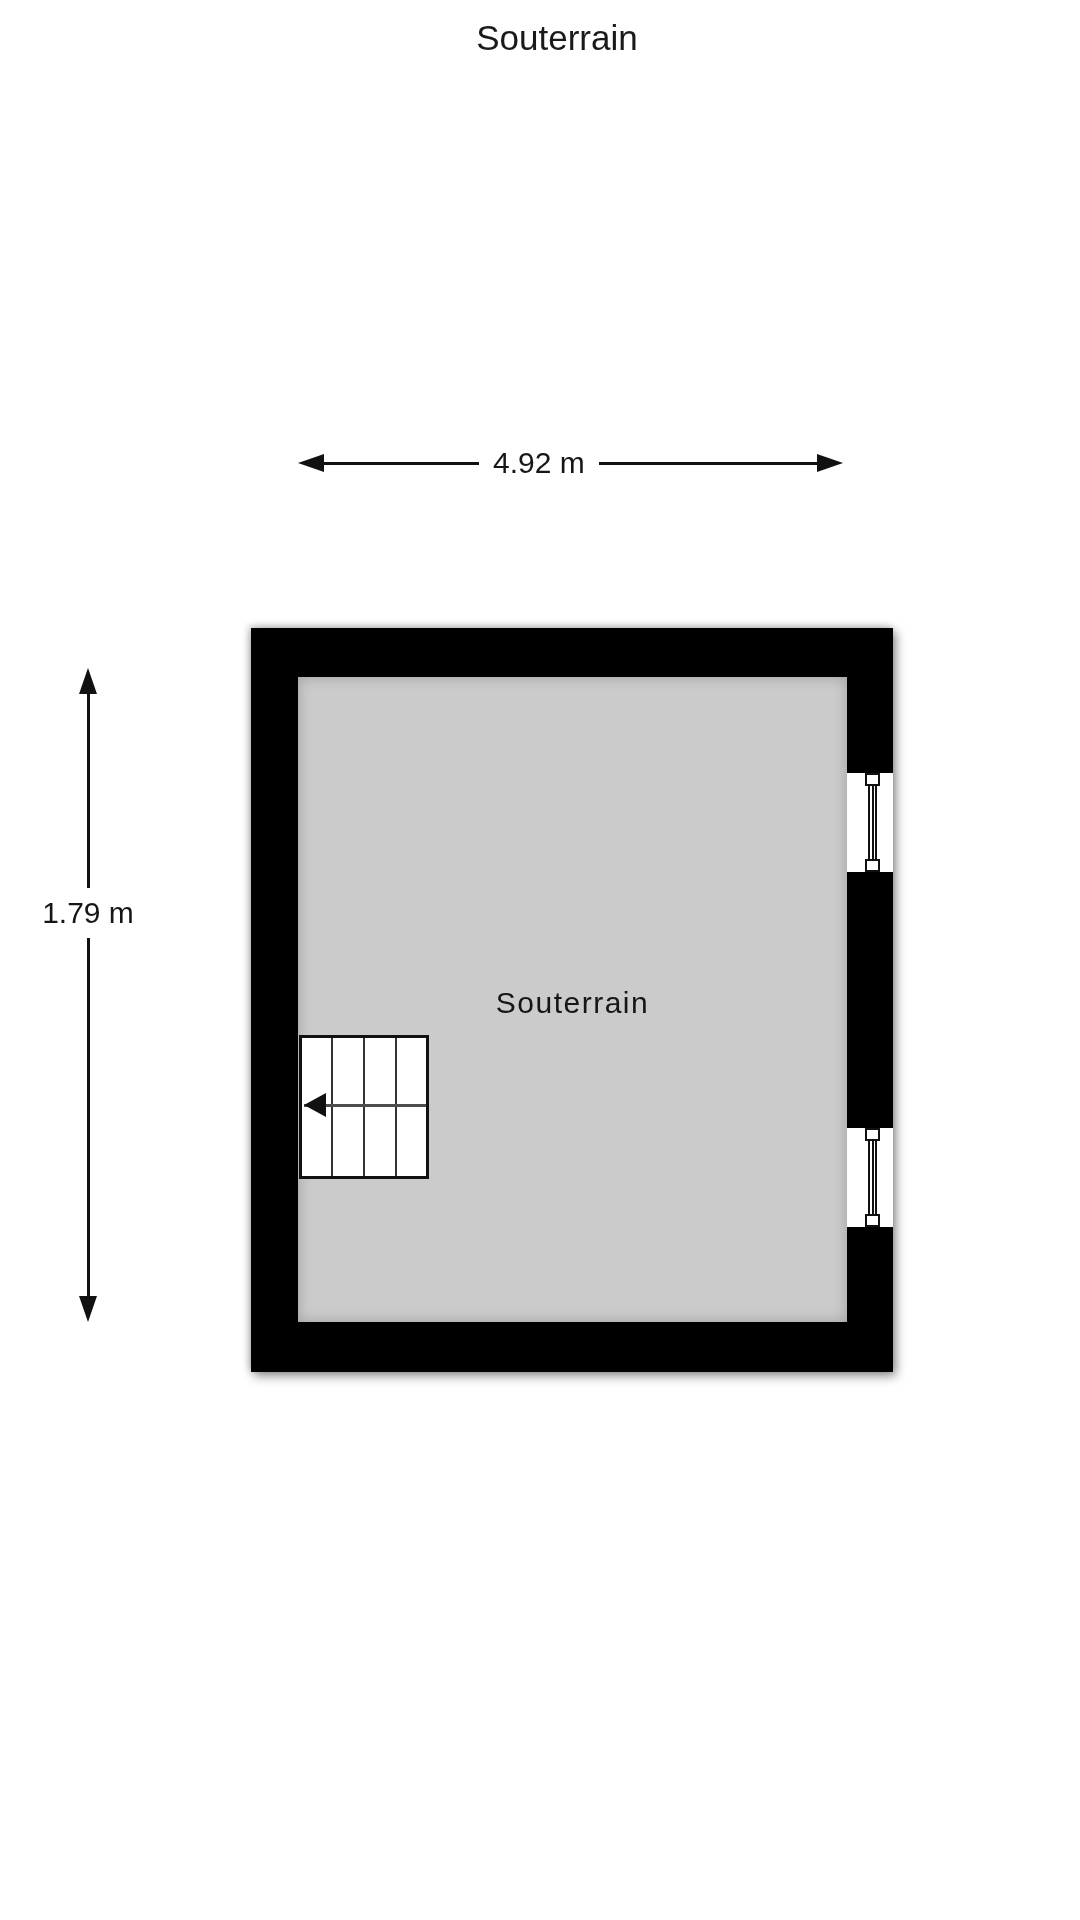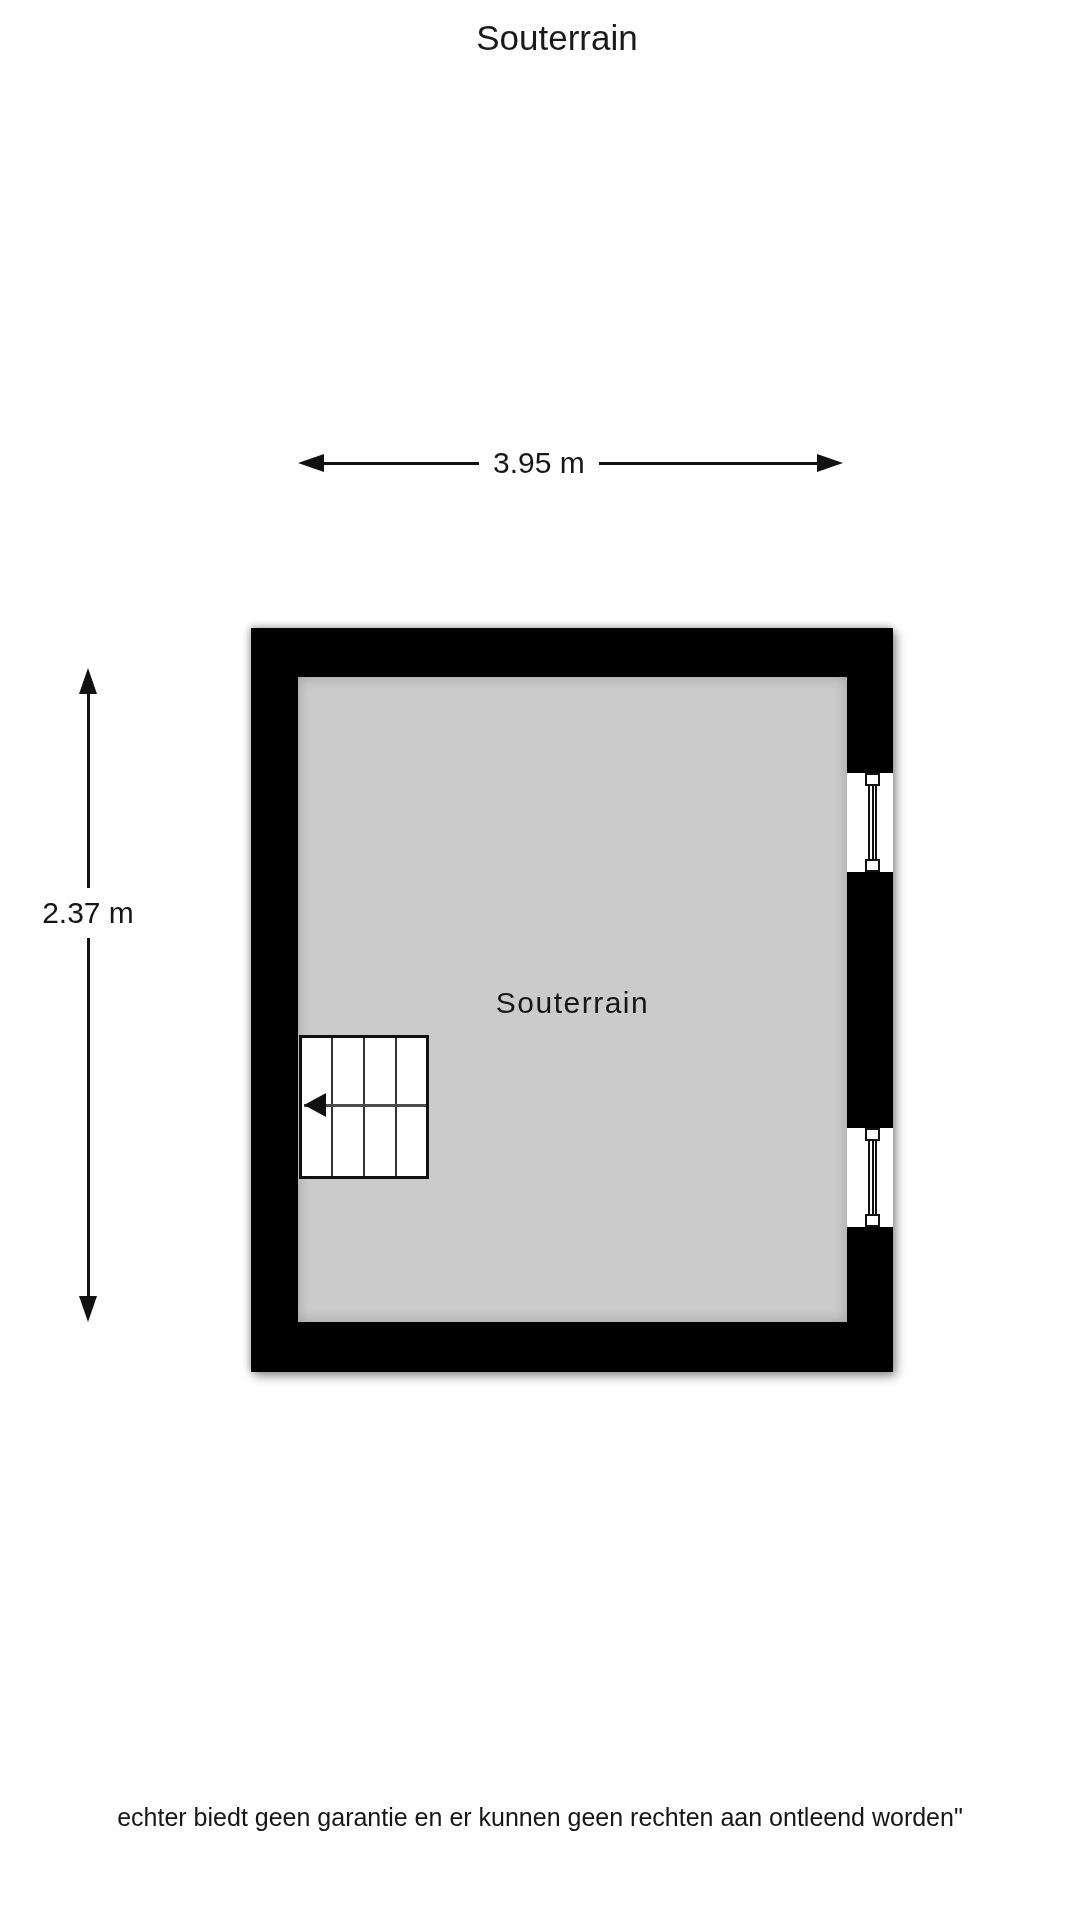--- a/index.html
+++ b/index.html
@@ -102,29 +102,29 @@
   }
 </style>
 </head>
 <body>
 
 <div class="page-title">Souterrain</div>
 
 <div class="h-dim">
   <span class="ah ah-left"></span>
   <span class="line l"></span>
-  <span class="dim-label">3.95 m</span>
+  <span class="dim-label">4.92 m</span>
   <span class="line r"></span>
   <span class="ah ah-right"></span>
 </div>
 
 <div class="v-dim">
   <span class="ah ah-up"></span>
   <span class="line t"></span>
-  <span class="dim-label">2.37 m</span>
+  <span class="dim-label">1.79 m</span>
   <span class="line b"></span>
   <span class="ah ah-down"></span>
 </div>
 
 <div class="plan">
   <div class="floor"></div>
 
   <div class="room-name">Souterrain</div>
 
   <div class="stairs">
@@ -141,14 +141,13 @@
     <div class="glass-cap bottom"></div>
   </div>
   <div class="window w2">
     <div class="glass-cap top"></div>
     <div class="glass-band"></div>
     <div class="glass-cap bottom"></div>
   </div>
 </div>
 
 <div class="footer">
-  <div>echter biedt geen garantie en er kunnen geen rechten aan ontleend worden"</div>
 </div>
 
 </body></html>

